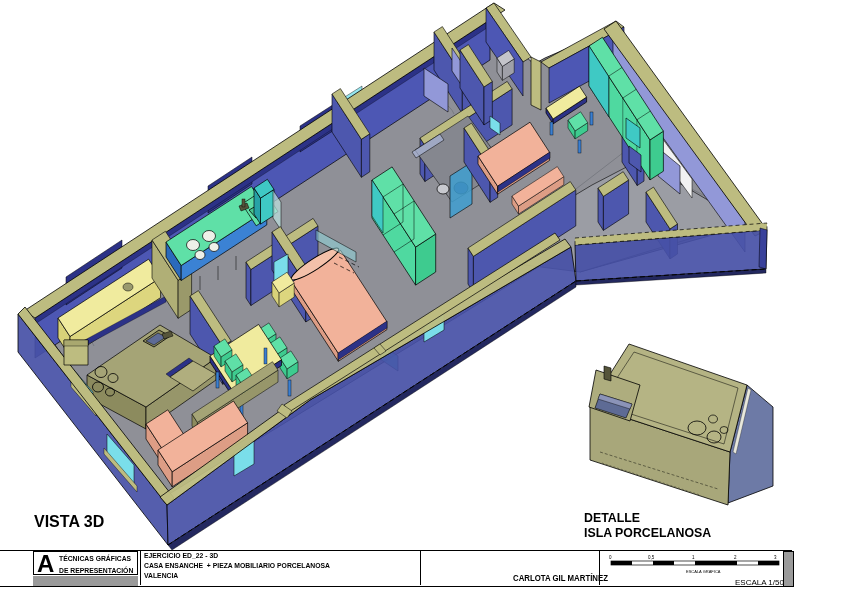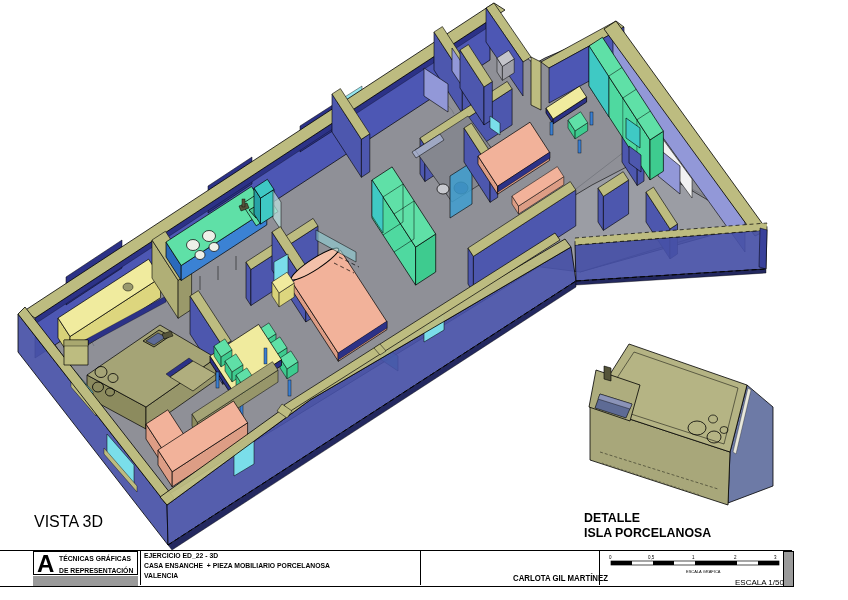--- a/index.html
+++ b/index.html
@@ -346,21 +346,21 @@
 
 <ellipse cx="697" cy="428" rx="9" ry="7" fill="none" stroke="#000" stroke-width="0.8"></ellipse>
 <ellipse cx="714" cy="437" rx="7" ry="6" fill="none" stroke="#000" stroke-width="0.8"></ellipse>
 <ellipse cx="713" cy="419" rx="4.5" ry="4" fill="none" stroke="#000" stroke-width="0.7"></ellipse>
 <ellipse cx="724" cy="430" rx="4" ry="3.5" fill="none" stroke="#000" stroke-width="0.7"></ellipse>
 
 <polyline points="600,452 718,489" fill="none" stroke="#4a4a35" stroke-width="0.8" stroke-dasharray="3,2"></polyline>
 <polyline points="602,463 700,495" fill="none" stroke="#4a4a35" stroke-width="0.6" stroke-dasharray="2,2"></polyline>
 </svg>
 
-<div class="lbl" style="left:34px;top:513px;font-size:16px;font-weight:normal;">VISTA 3D</div>
+<div class="lbl" style="left:34px;top:513px;font-size:16px;font-weight:bold;">VISTA 3D</div>
 
 <div class="lbl" style="left:584px;top:510px;font-size:13px;font-weight:bold;line-height:15px;transform:scale(0.95,1);transform-origin:left top;">DETALLE<br>ISLA PORCELANOSA</div>
 
 <div class="lbl" style="left:0;top:550px;width:792px;height:35px;border-top:1.2px solid #000;border-bottom:1.2px solid #000;"></div>
 
 <div class="lbl" style="left:33px;top:551px;width:103px;height:22px;border:1.2px solid #000;"></div>
 
 <div class="lbl" style="left:37px;top:550px;font-size:24px;font-weight:bold;">A</div>
 
 <div class="lbl" style="left:59px;top:553px;font-size:8px;font-weight:bold;line-height:11.5px;transform:scale(0.85,1);transform-origin:left top;">TÉCNICAS GRÁFICAS<br>DE REPRESENTACIÓN</div>

